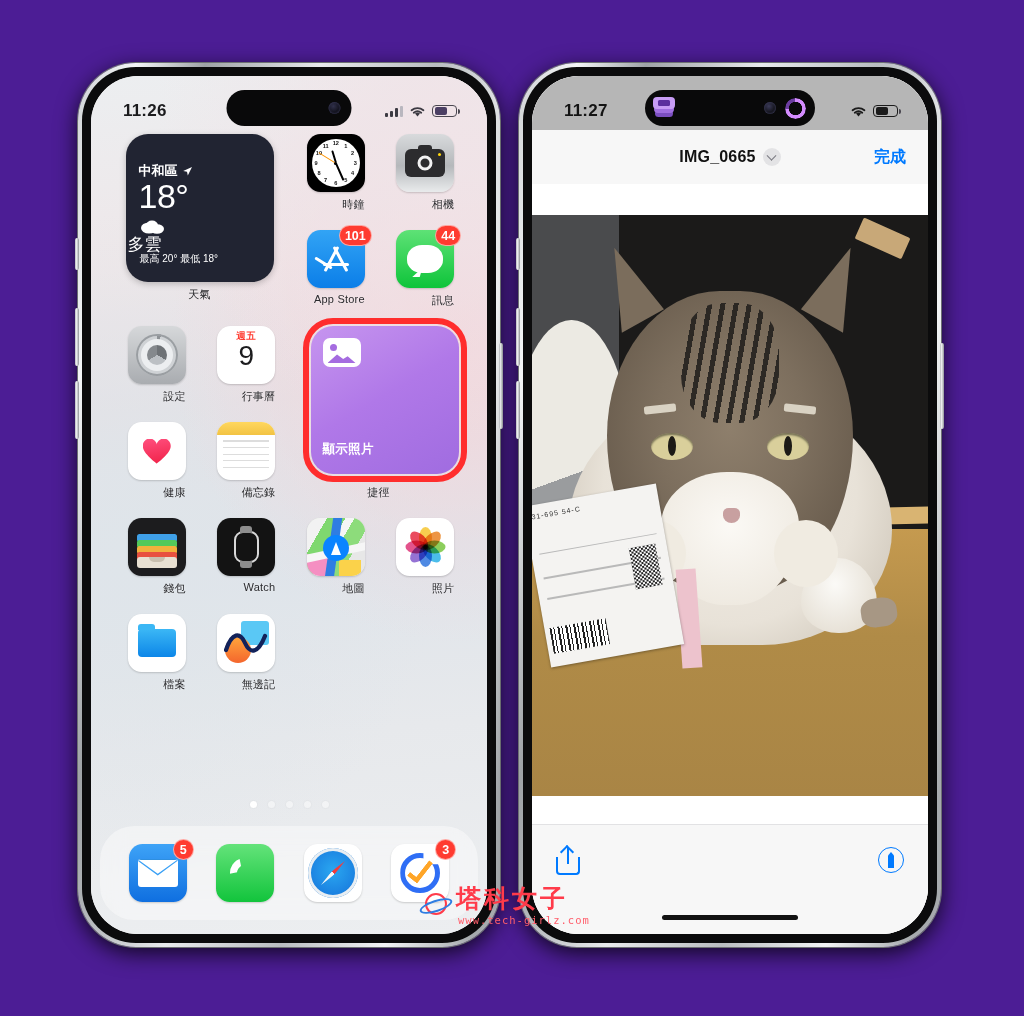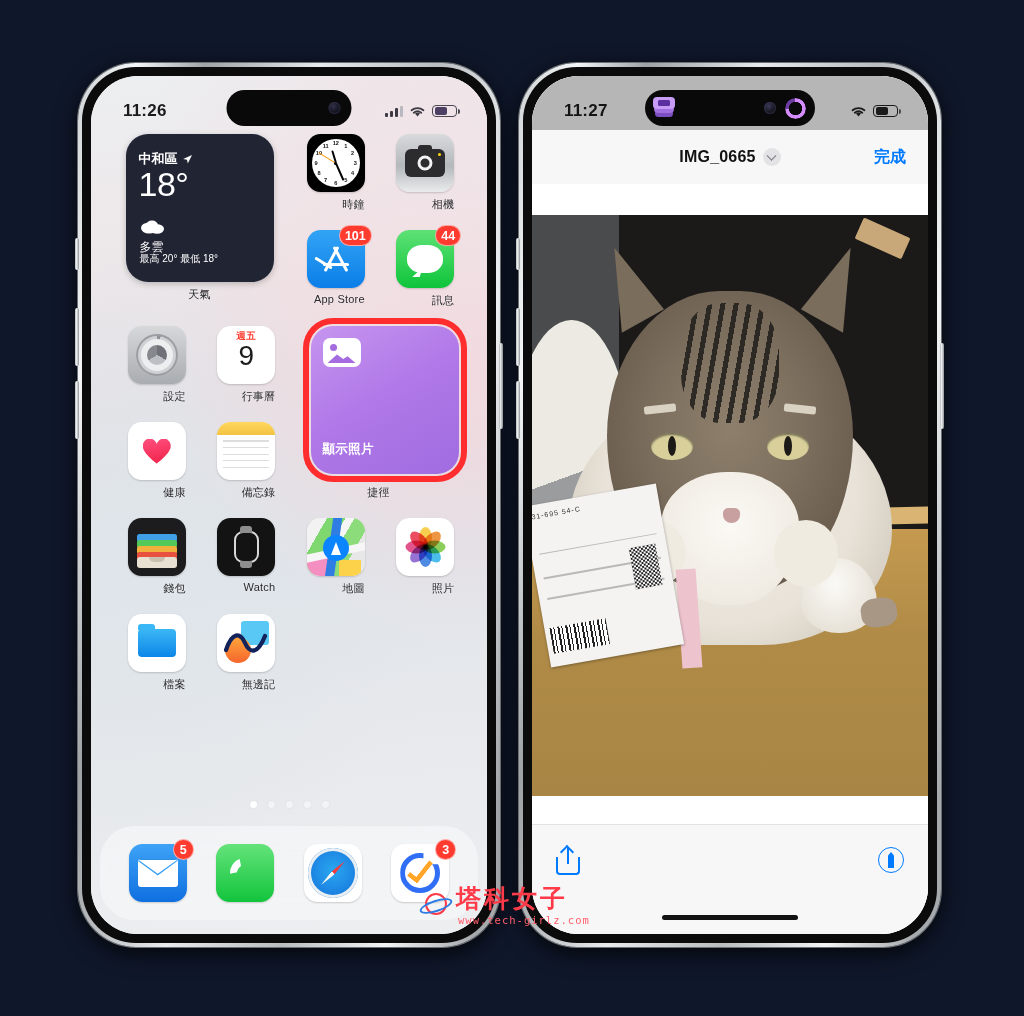--- a/index.html
+++ b/index.html
@@ -1,21 +1,21 @@
 <!DOCTYPE html>
 <html lang="zh-Hant"><head>
 <meta charset="utf-8">
 <style>
   * { box-sizing: border-box; margin: 0; padding: 0; }
   html, body {
     width: 1024px; height: 1016px;
     background: #000; overflow: hidden;
     font-family: "Liberation Sans", "DejaVu Sans", sans-serif;
   }
-  #stage { position: relative; width: 1024px; height: 1016px; background:#0f172a; }
+  #stage { position: relative; width: 1024px; height: 1016px; background:#4c1d95; }
 
   
   .phone { position: absolute; border-radius: 58px; }
   .phone .band {
     position:absolute; inset:0; border-radius:58px;
     background: linear-gradient(100deg,#cfd2d4 0%,#f4f6f7 10%,#9fa3a6 22%,#e8eaec 42%,#b9bdc0 62%,#f2f4f5 80%,#a6aaad 95%);
     box-shadow: 0 0 0 1px #6d7073, 0 6px 22px rgba(0,0,0,.8);
   }
   .phone .inner {
     position:absolute; inset:4px; border-radius:54px;
@@ -83,27 +83,27 @@
   }
   .icwrap { position:relative; }
 
   
   .wwidget {
     grid-column: span 2; grid-row: span 2;
     width:100%; display:flex; flex-direction:column; align-items:center;
   }
   .wbox {
     width:148px; height:148px; border-radius:22px; background:#212432;
-    color:#fff; padding:16px 13px; position:relative;
+    color:#fff; padding:28px 13px; position:relative;
     box-shadow:0 2px 6px rgba(0,0,0,.22);
   }
   .wloc { font-size:13px; font-weight:600; display:flex; align-items:center; gap:4px; }
   .wtemp { font-size:34px; font-weight:300; line-height:1.05; margin-top:-1px; letter-spacing:-.5px;}
   .wcloud { position:absolute; left:14px; bottom:44px; }
-  .wcond { position:absolute; left:14px; bottom:26px; font-size:12px; }
+  .wcond { position:absolute; left:2px; bottom:26px; font-size:17px; }
   .whl { position:absolute; left:14px; bottom:16px; font-size:10px; }
 
   
   .swidget { grid-column: span 2; grid-row: span 2; width:100%;
              display:flex; flex-direction:column; align-items:center; }
   .sbox {
     width:148px; height:148px; border-radius:22px;
     background:linear-gradient(150deg,#c695ef 0%,#b078e8 48%,#a06ce0 100%);
     position:relative; padding:12px;
     outline:6px solid #ff2d2d; outline-offset:2px;margin-left:12px;

